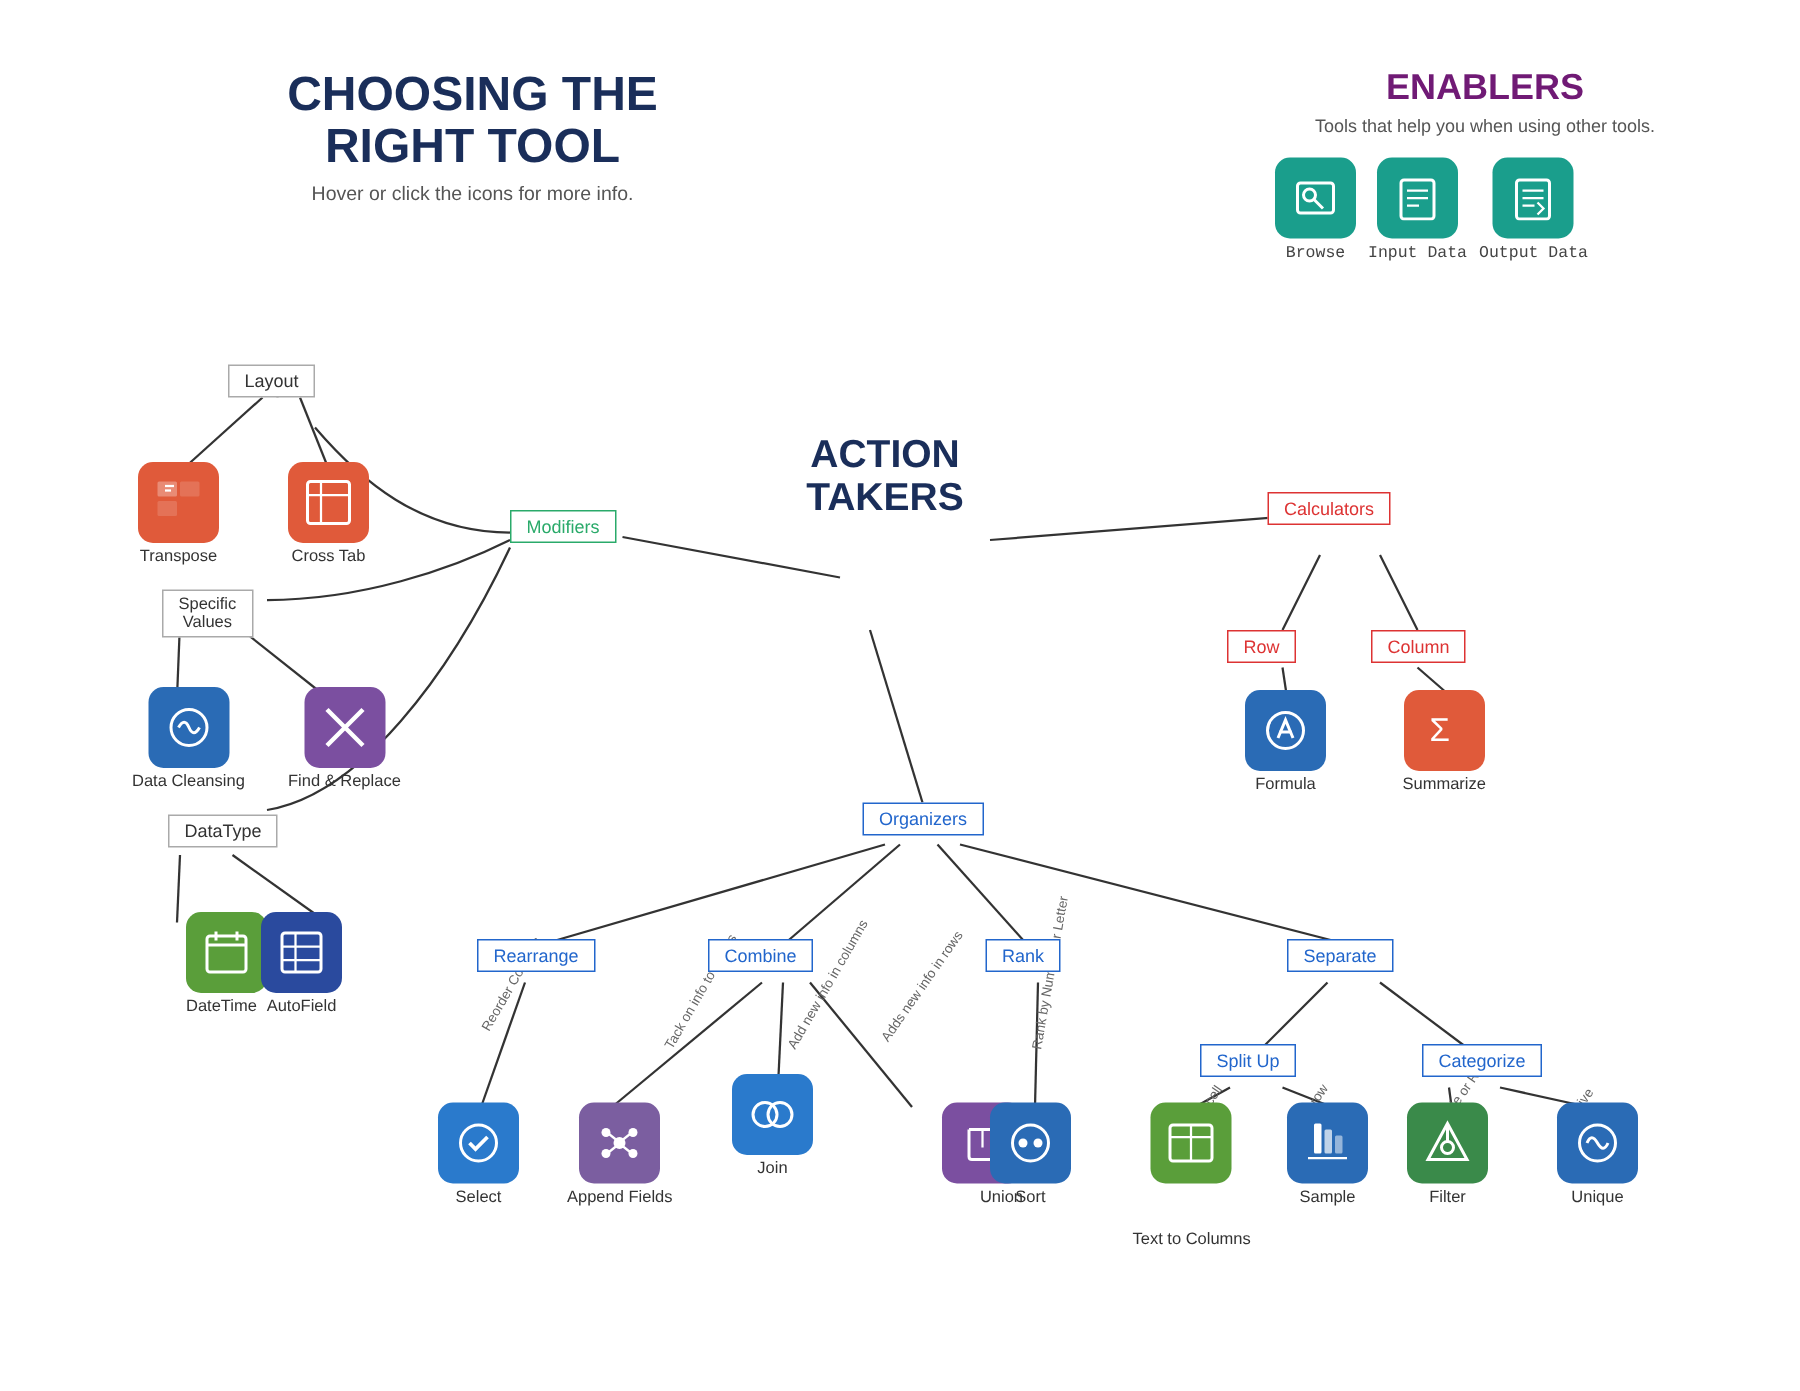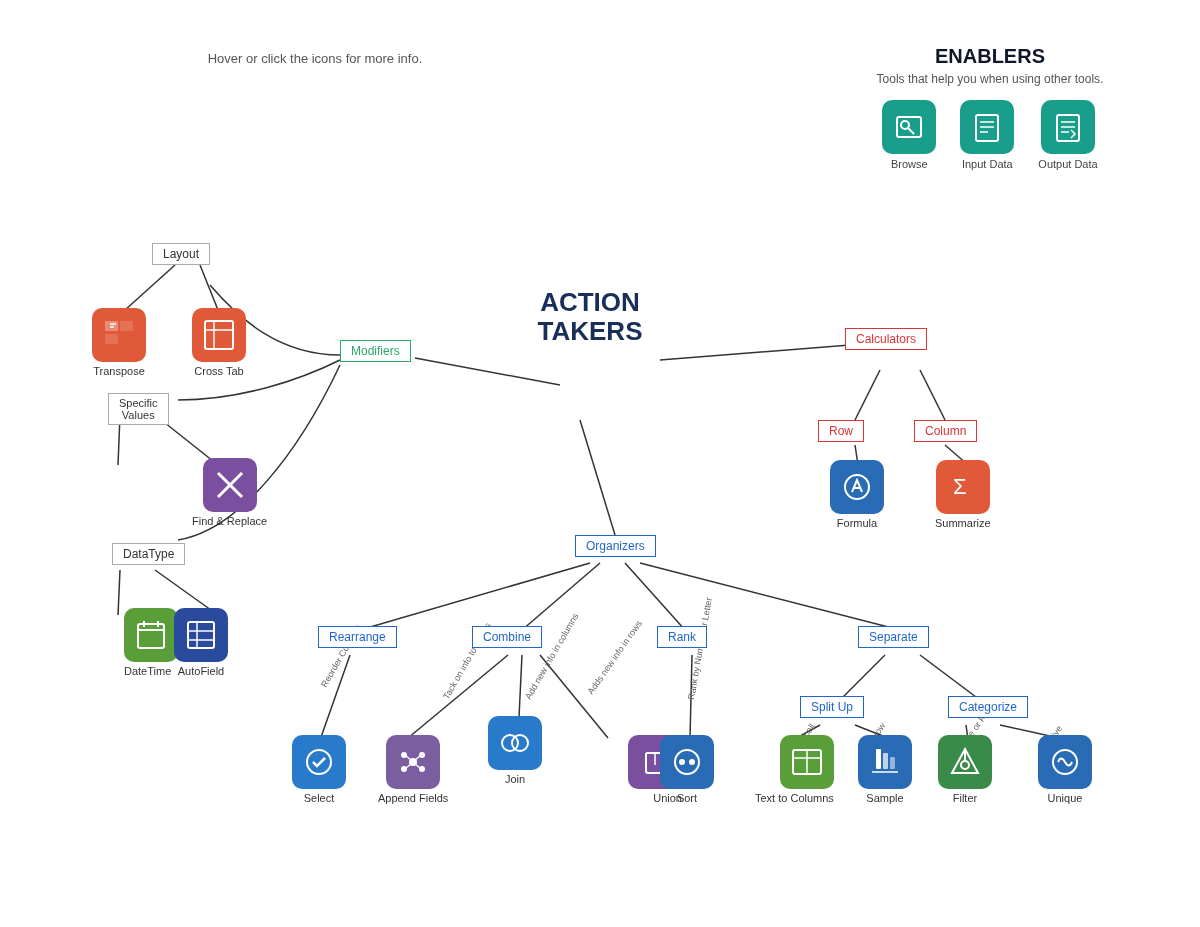--- a/index.html
+++ b/index.html
@@ -41,35 +41,35 @@
 
     
     .enablers {
       position: absolute;
       top: 50px;
       right: 80px;
       text-align: center;
       width: 280px;
     }
     .enablers h2 {
-      font-size: 20px;
+      font-size: 24px;
       font-weight: 900;
-      color: #0f172a;
+      color: #701a75;
       text-transform: uppercase;
     }
     .enablers p {
       font-size: 12px;
       color: #555;
       margin-top: 4px;
     }
     .enablers-icons {
       display: flex;
-      justify-content: center;
-      gap: 24px;
+      gap: 8px;
       margin-top: 14px;
+      font-family: Liberation Mono, monospace;
     }
     .enabler-item {
       display: flex;
       flex-direction: column;
       align-items: center;
       gap: 4px;
     }
     .enabler-item span {
       font-size: 11px;
       color: #444;
@@ -232,20 +232,21 @@
     <text x="800" y="748" font-size="9" fill="#666" transform="rotate(-55, 800, 748)">By cell</text>
 
     <text x="870" y="748" font-size="9" fill="#666" transform="rotate(-55, 870, 748)">By row</text>
 
     <text x="962" y="752" font-size="9" fill="#666" transform="rotate(-55, 962, 752)">A rule or Range</text>
 
     <text x="1046" y="752" font-size="9" fill="#666" transform="rotate(-55, 1046, 752)">archive</text>
   </svg>
 
   <div class="pos main-title" style="left:155px; top:45px;">
+    <h1>CHOOSING THE RIGHT TOOL</h1>
     <p>Hover or click the icons for more info.</p>
   </div>
 
   <div class="pos enablers" style="right:70px; top:45px;">
     <h2>ENABLERS</h2>
     <p>Tools that help you when using other tools.</p>
     <div class="enablers-icons">
       <div class="enabler-item">
         <div class="tool-icon icon-teal">
           <svg width="30" height="30" viewBox="0 0 30 30">
@@ -319,20 +320,29 @@
           <line x1="12" y1="3" x2="12" y2="31" stroke="white" stroke-width="1.5"></line>
         </svg>
     </div>
     <div class="tool-label">Cross Tab</div>
   </div>
 
   <div class="pos" style="left:108px; top:393px;">
     <div class="box-label" style="font-size:11px; text-align:center;">Specific<br>Values</div>
   </div>
 
+  <div class="pos" style="left:88px; top:458px; display:flex; flex-direction:column; align-items:center;">
+    <div class="tool-icon icon-blue">
+      <svg width="34" height="34" viewBox="0 0 34 34">
+          <circle cx="17" cy="17" r="12" fill="none" stroke="white" stroke-width="2"></circle>
+          <path d="M10,17 Q14,10 17,17 Q20,24 24,17" fill="none" stroke="white" stroke-width="2"></path>
+        </svg>
+    </div>
+    <div class="tool-label">Data Cleansing</div>
+  </div>
 
   <div class="pos" style="left:192px; top:458px; display:flex; flex-direction:column; align-items:center;">
     <div class="tool-icon icon-purple">
       <svg width="34" height="34" viewBox="0 0 34 34">
           <line x1="5" y1="5" x2="29" y2="29" stroke="white" stroke-width="3"></line>
           <line x1="29" y1="5" x2="5" y2="29" stroke="white" stroke-width="3"></line>
         </svg>
     </div>
     <div class="tool-label">Find &amp; Replace</div>
   </div>
@@ -473,21 +483,21 @@
   </div>
 
   <div class="pos" style="left:800px; top:696px;">
     <div class="box-label blue-text">Split Up</div>
   </div>
 
   <div class="pos" style="left:948px; top:696px;">
     <div class="box-label blue-text">Categorize</div>
   </div>
 
-  <div class="pos" style="left:755px; top:735px; display:flex; flex-direction:column; align-items:flex-end;">
+  <div class="pos" style="left:755px; top:735px; display:flex; flex-direction:column; align-items:center;gap:28px;">
     <div class="tool-icon" style="background:#5a9e3a;">
       <svg width="34" height="34" viewBox="0 0 34 34">
           <rect x="3" y="5" width="28" height="24" rx="2" fill="none" stroke="white" stroke-width="2"></rect>
           <line x1="17" y1="5" x2="17" y2="29" stroke="white" stroke-width="1.5"></line>
           <line x1="3" y1="13" x2="31" y2="13" stroke="white" stroke-width="1.5"></line>
         </svg>
     </div>
     <div class="tool-label">Text to Columns</div>
   </div>
 

